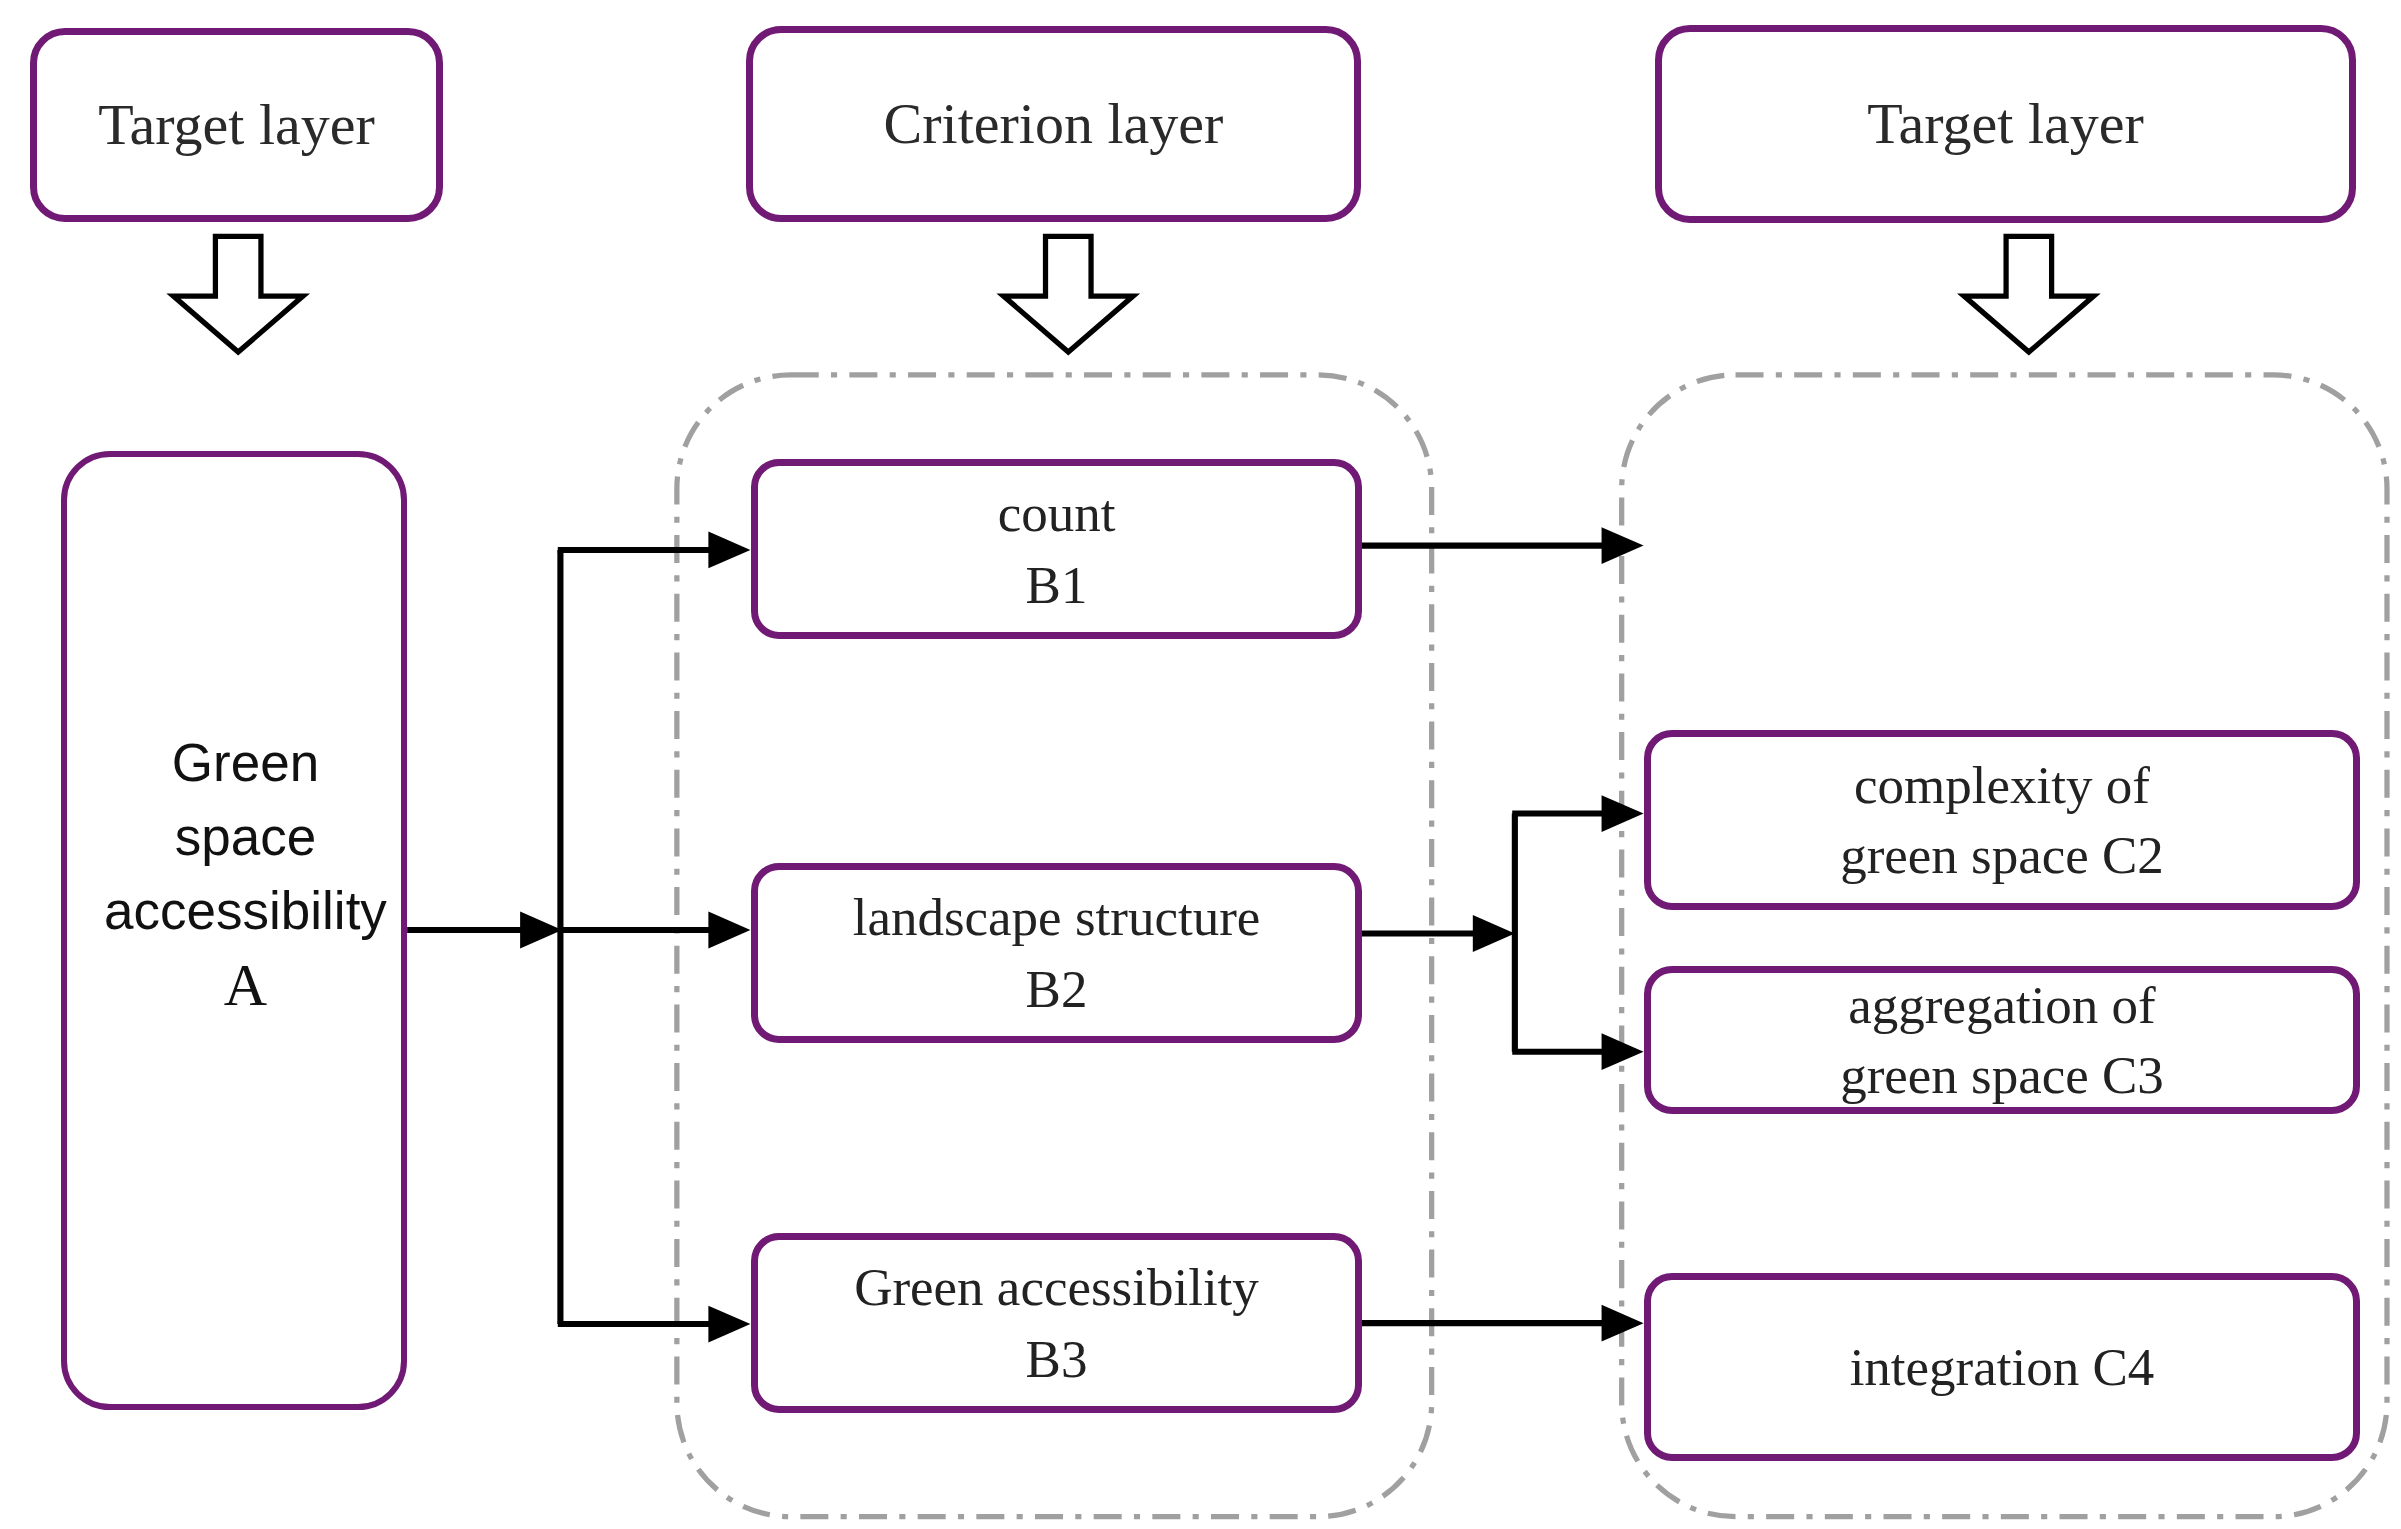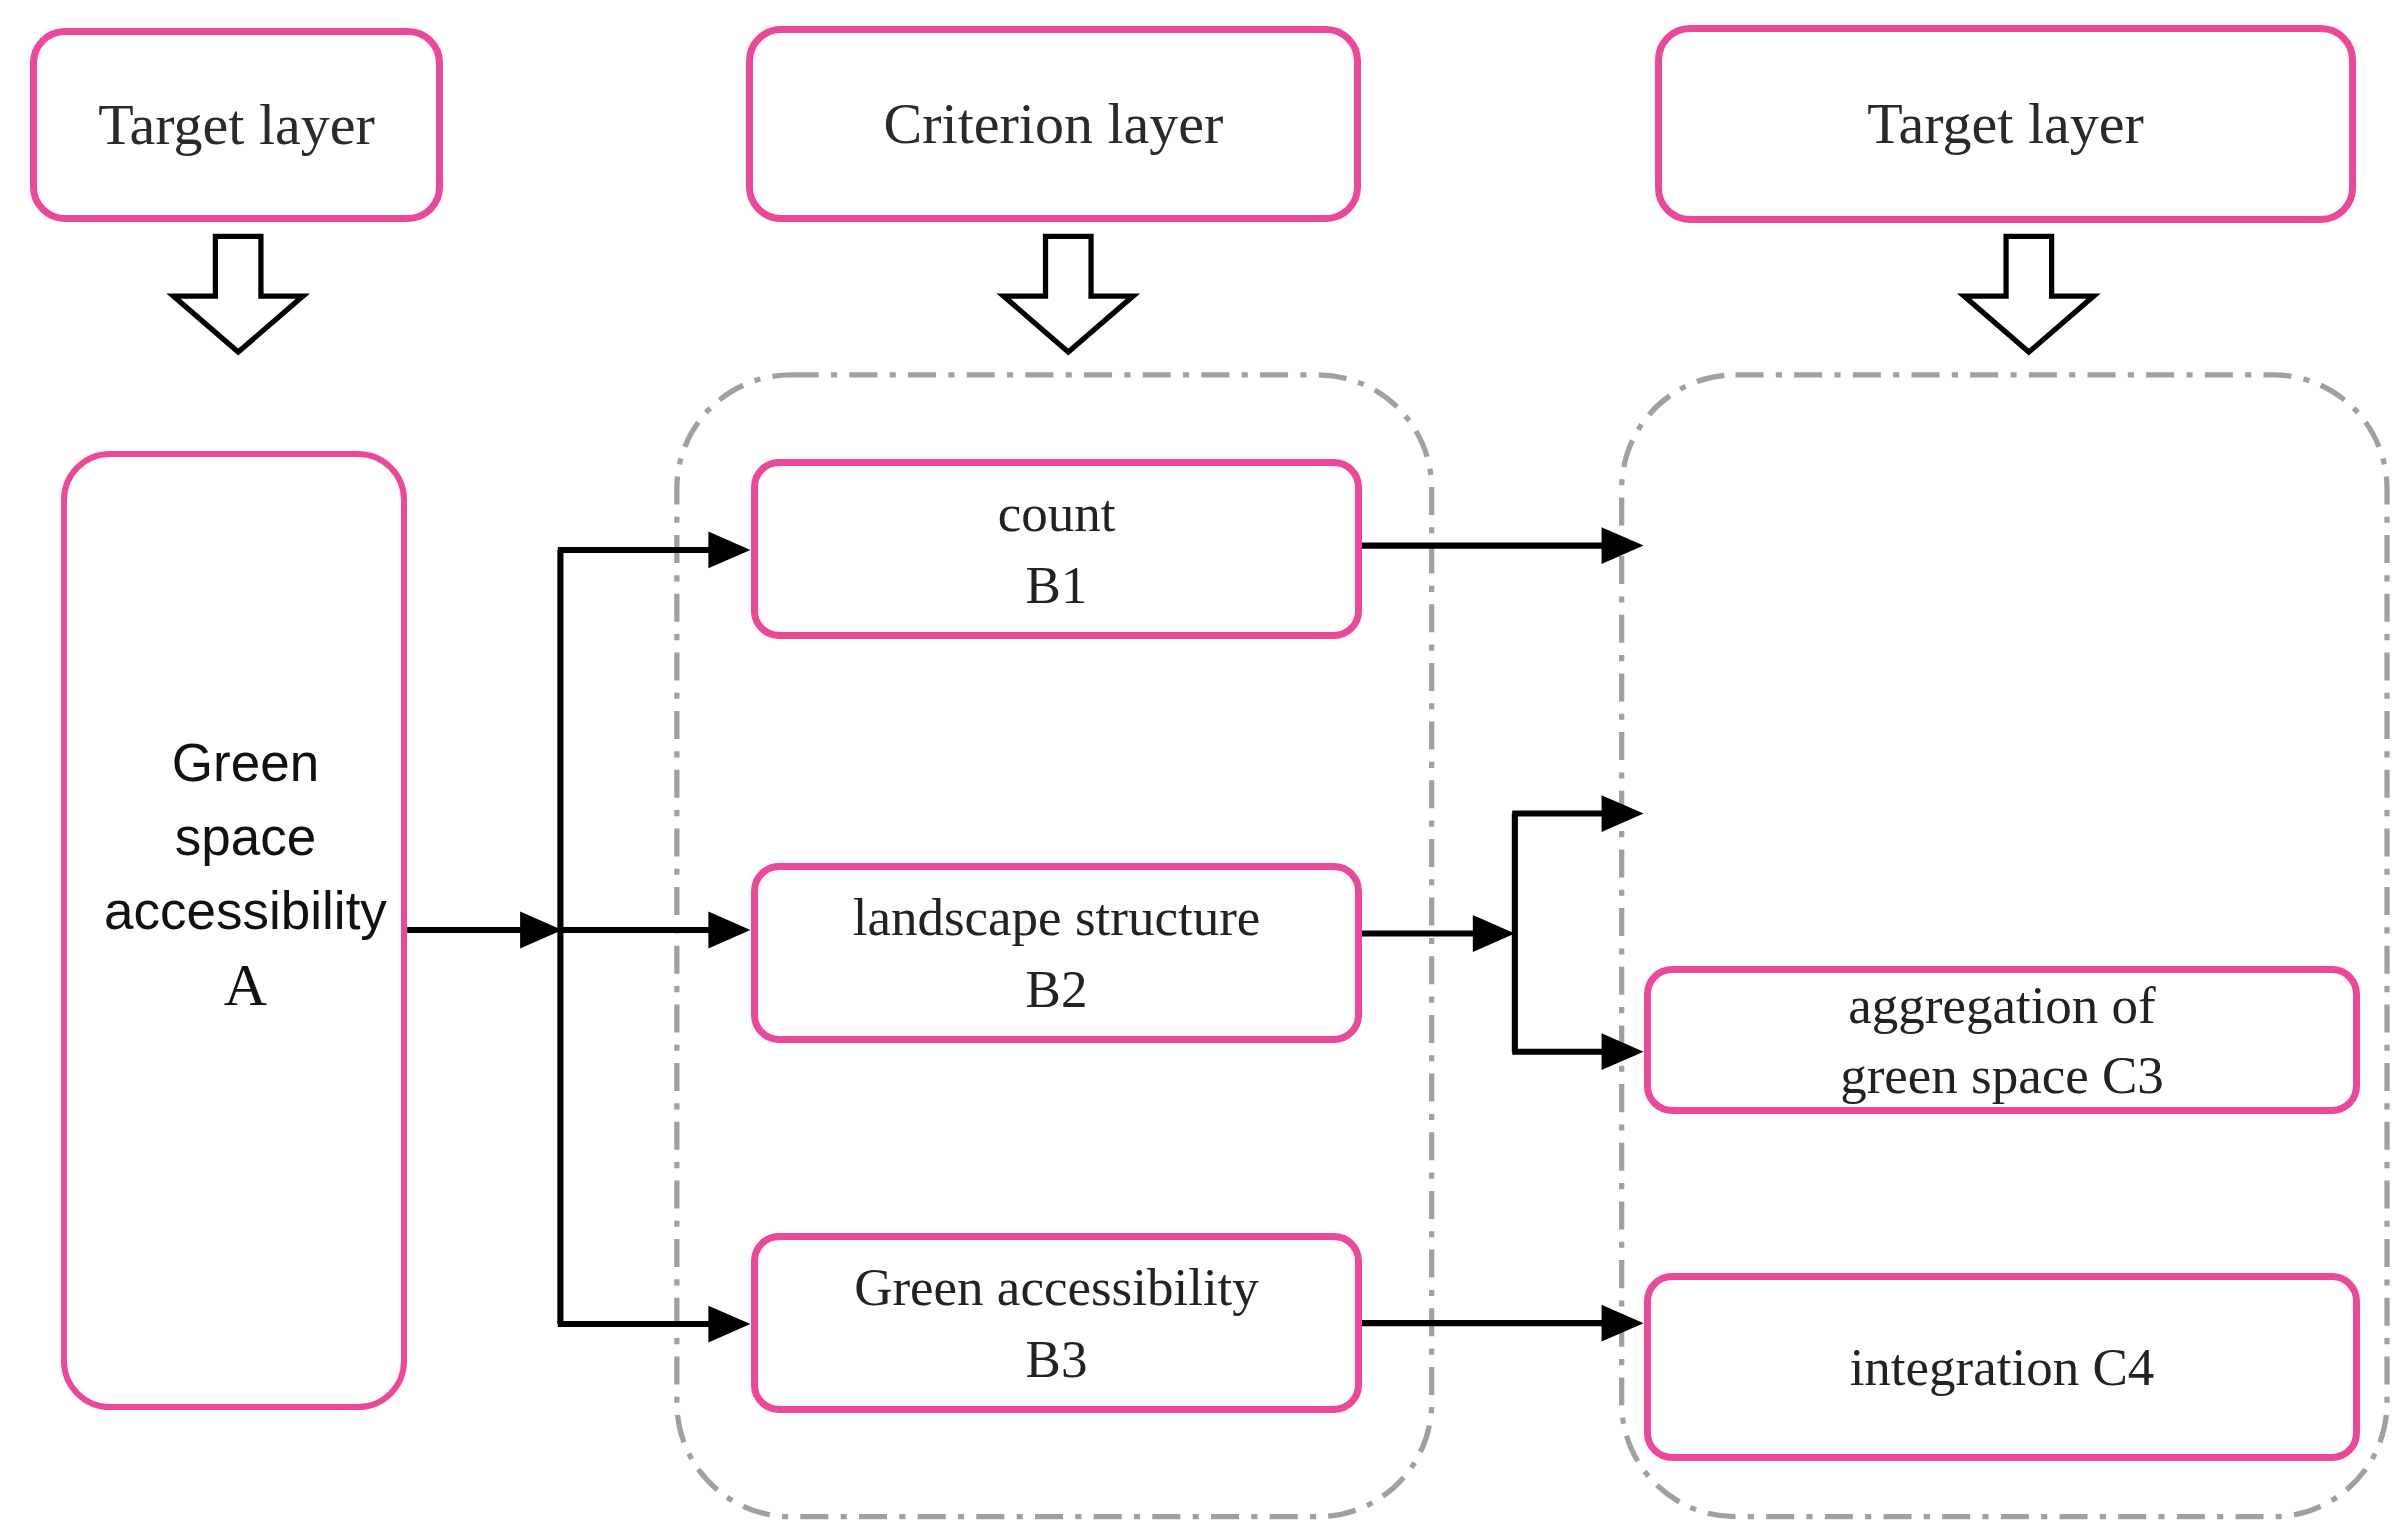--- a/index.html
+++ b/index.html
@@ -8,21 +8,21 @@
     width:2401px;height:1529px;
     background:#ffffff;
     font-family:"Liberation Serif", serif;
     overflow:hidden;
   }
   .connector-layer{position:absolute;left:0;top:0;width:2401px;height:1529px;}
   .node{
     position:absolute;
     box-sizing:border-box;
     background:#ffffff;
-    border:7px solid #ec4899;
+    border:7px solid #701a75;
     display:flex;flex-direction:column;align-items:center;justify-content:center;
     text-align:center;
     color:#1a1a1a;
   }
   .header-box{
     border-radius:35px;
     border-width:7px;
     font-size:58px;
     line-height:1.1;
     color:#2a2a2a;
@@ -122,20 +122,24 @@
   </div>
   <div class="node b-box" style="left:751px;top:863px;width:611px;height:180px;">
     <span>landscape structure</span>
     <span>B2</span>
   </div>
   <div class="node b-box" style="left:751px;top:1233px;width:611px;height:180px;">
     <span>Green accessibility</span>
     <span>B3</span>
   </div>
 
+  <div class="node c-box" style="left:1644px;top:730px;width:716px;height:180px;">
+    <span>complexity of</span>
+    <span>green space C2</span>
+  </div>
   <div class="node c-box" style="left:1644px;top:966px;width:716px;height:148px;">
     <span>aggregation of</span>
     <span>green space C3</span>
   </div>
   <div class="node c-box" style="left:1644px;top:1233px;width:716px;height:188px;margin-top:40px;">
     <span>integration C4</span>
   </div>
 
 </div>
 

